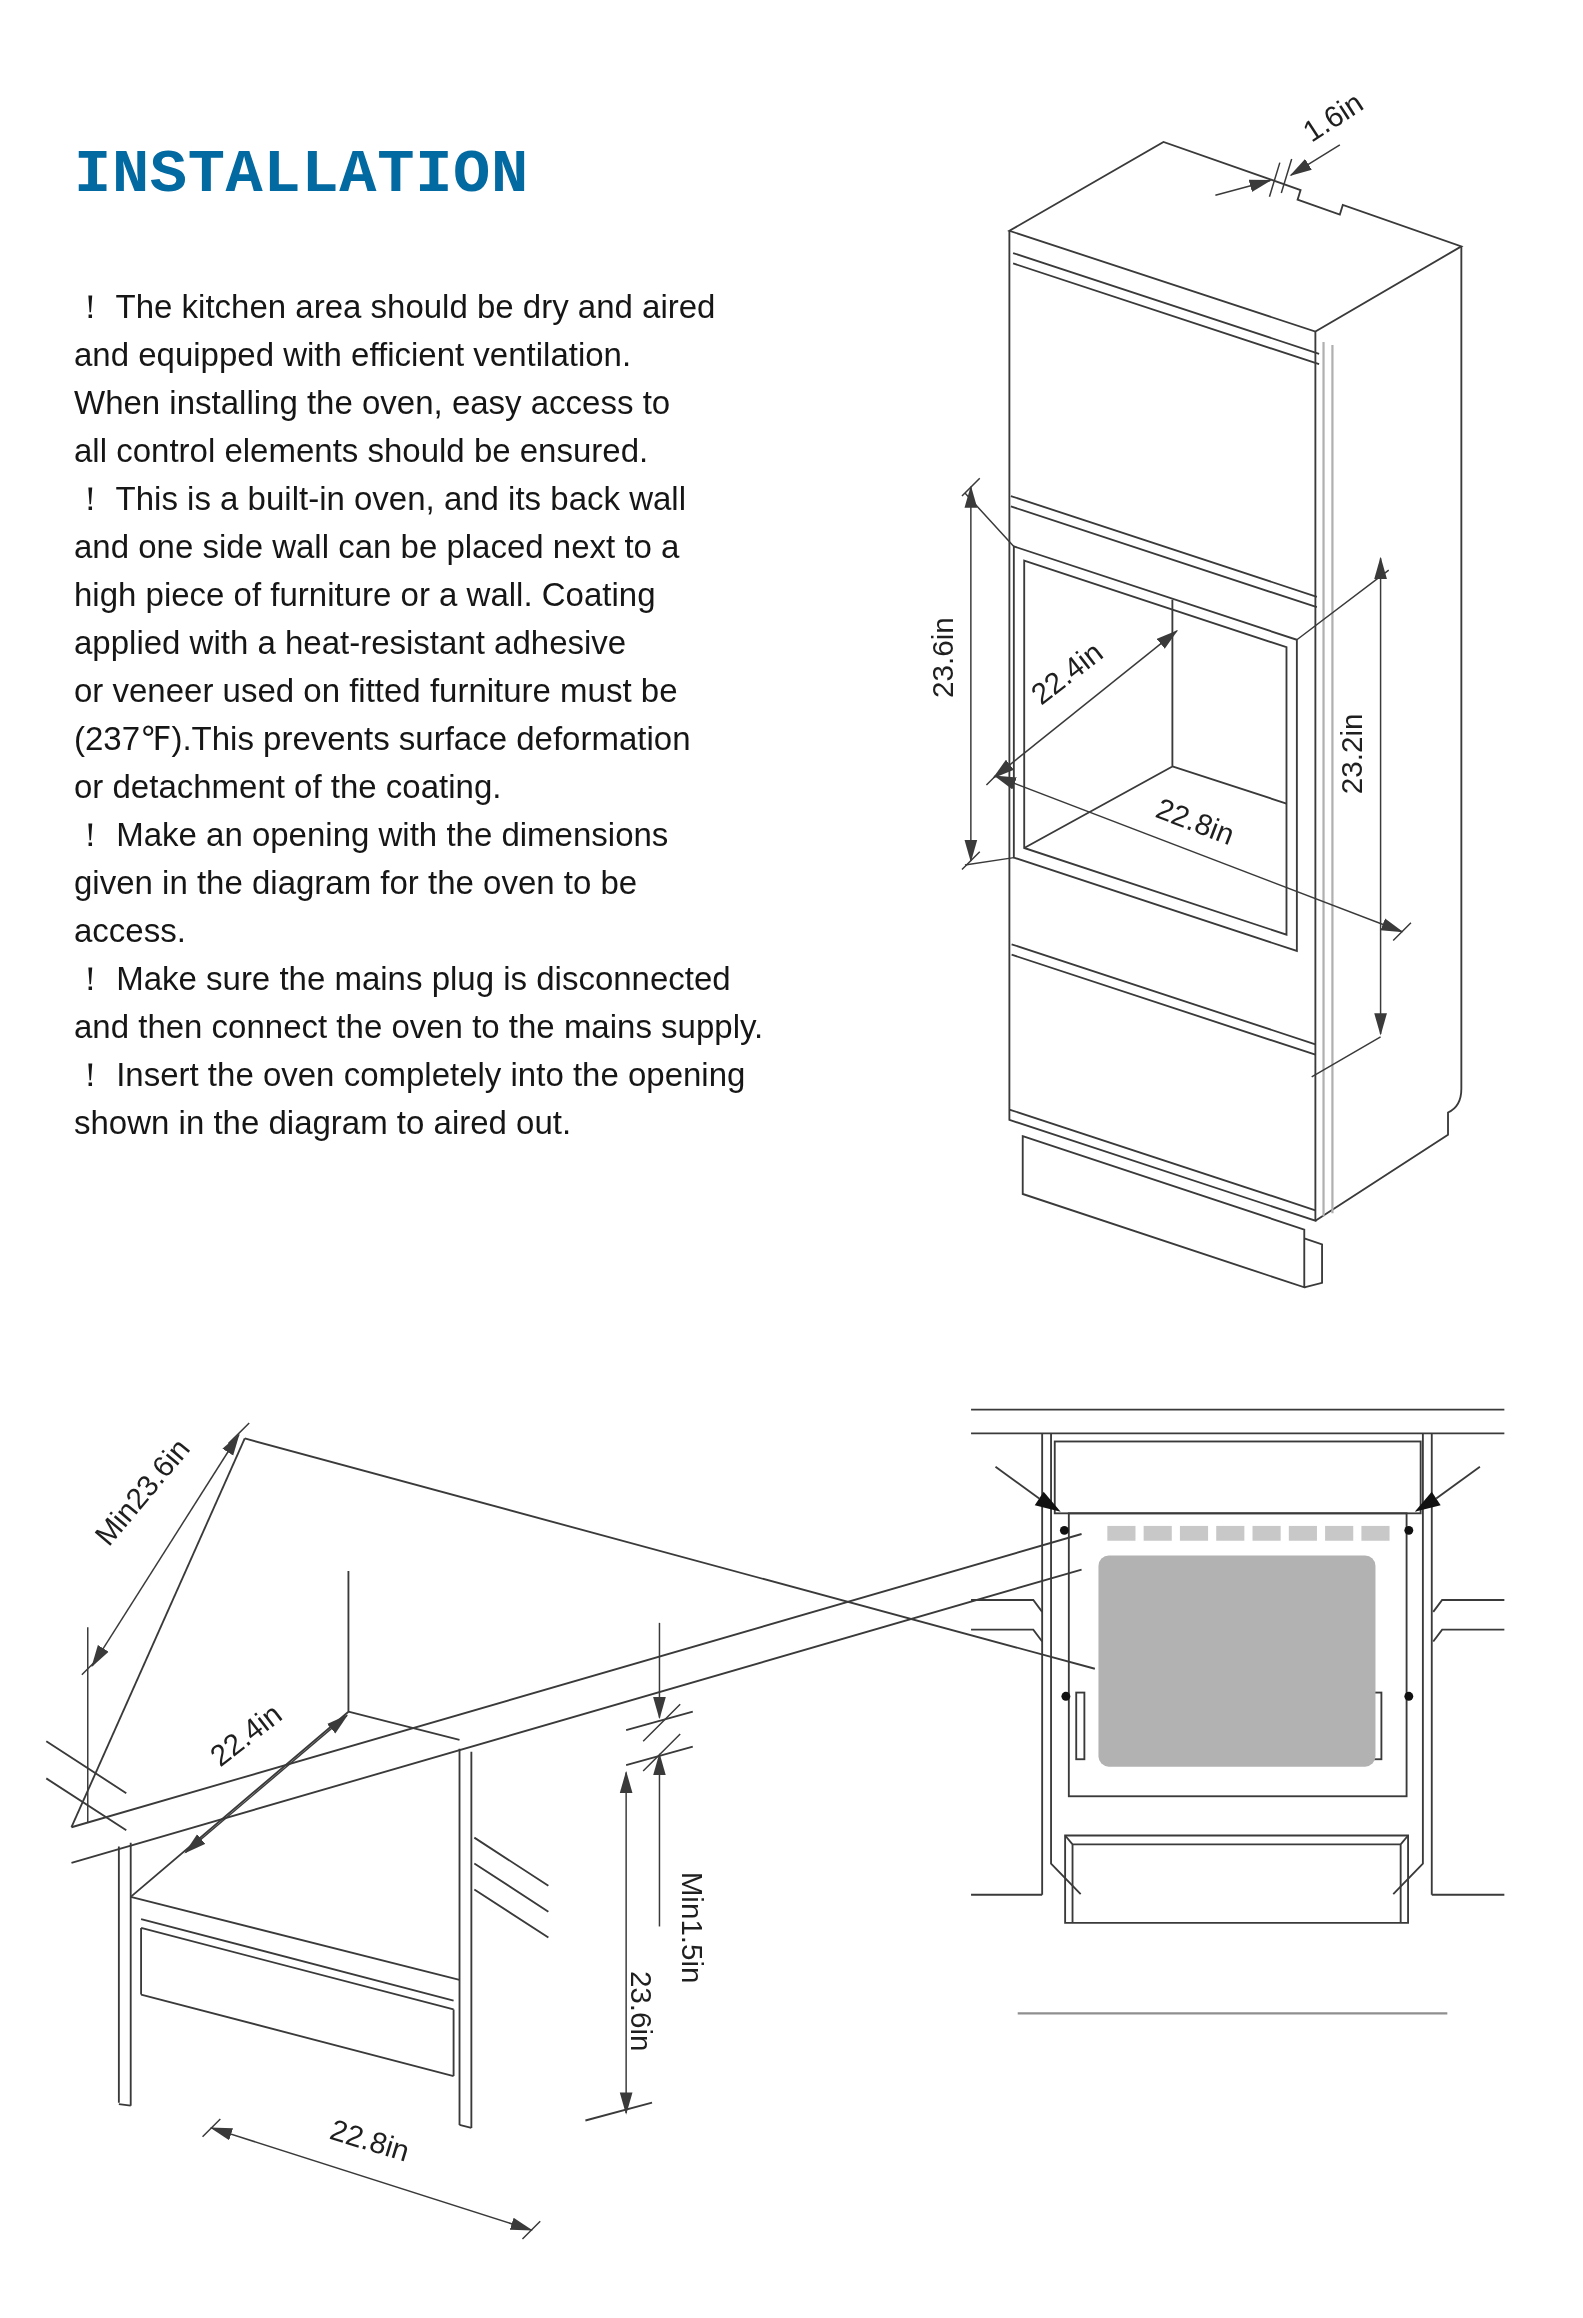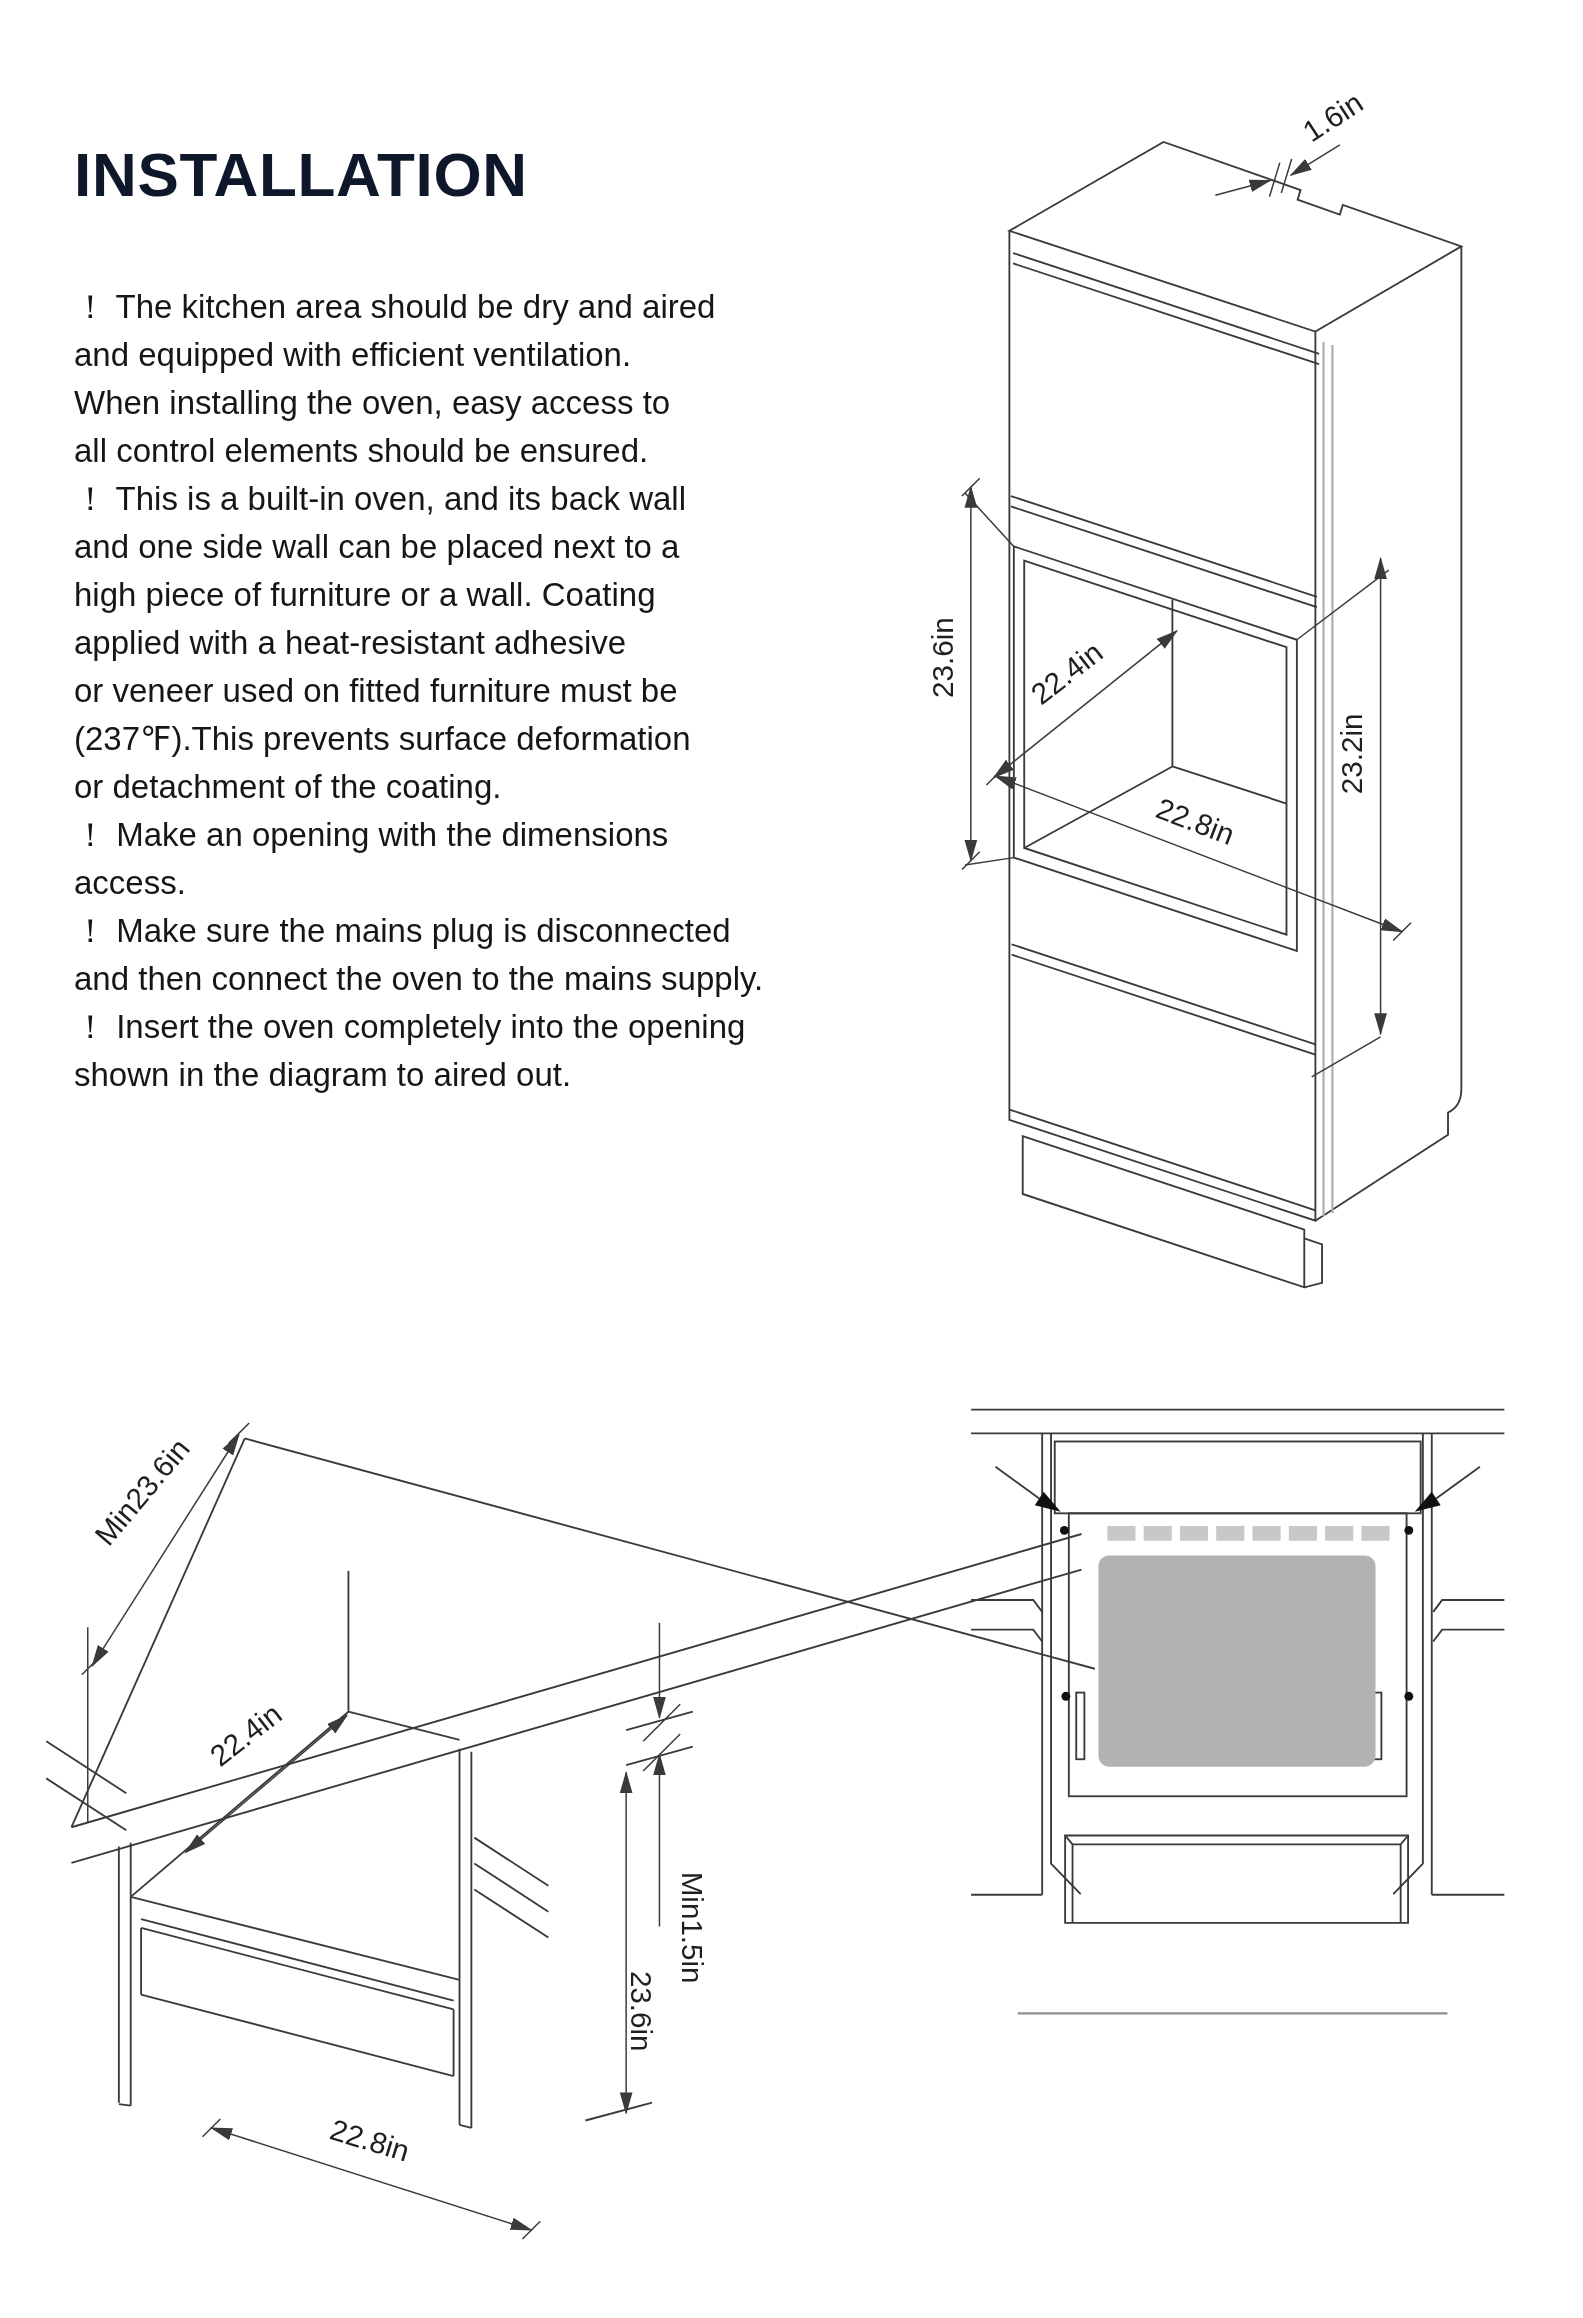--- a/index.html
+++ b/index.html
@@ -2,21 +2,21 @@
 <html style="font-size:12px"><head>
 <meta charset="utf-8">
 <style>
   html,body{margin:0;padding:0;background:#888;}
   .page{
     position:relative;width:1584px;height:2319px;background:#ffffff;
     font-family:"Liberation Sans","DejaVu Sans",sans-serif;color:#1a1a1a;overflow:hidden;
   }
   .h1{
     position:absolute;left:74px;top:139px;font-size:62px;font-weight:bold;
-    letter-spacing:0.7px;color:#0f172a;
+    letter-spacing:0.7px;color:#0369a1;font-family:Liberation Mono, monospace;
   }
   .body-text{position:absolute;left:74px;top:283px;width:859px;}
   .body-text .line{font-size:33px;line-height:48px;white-space:nowrap;color:#161616;}
   svg text{font-family:"Liberation Sans","DejaVu Sans",sans-serif;font-size:40px;fill:#1f1f1f;}
   .d1{position:absolute;left:919px;top:81px;}
   .d2{position:absolute;left:30px;top:1393px;}
   .d3{position:absolute;left:956px;top:1400px;}
 </style>
 </head>
 <body>
@@ -31,20 +31,21 @@
     <div class="line">When installing the oven, easy access to</div>
     <div class="line">all control elements should be ensured.</div>
     <div class="line">！ This is a built-in oven, and its back wall</div>
     <div class="line">and one side wall can be placed next to a</div>
     <div class="line">high piece of furniture or a wall. Coating</div>
     <div class="line">applied with a heat-resistant adhesive</div>
     <div class="line">or veneer used on fitted furniture must be</div>
     <div class="line">(237℉).This prevents surface deformation</div>
     <div class="line">or detachment of the coating.</div>
     <div class="line">！ Make an opening with the dimensions</div>
+    <div class="line">given in the diagram for the oven to be</div>
     <div class="line">access.</div>
     <div class="line">！ Make sure the mains plug is disconnected</div>
     <div class="line">and then connect the oven to the mains supply.</div>
     <div class="line">！ Insert the oven completely into the opening</div>
     <div class="line">shown in the diagram to aired out.</div>
   </div>
 
   <svg class="d1" width="652" height="1245" viewBox="0 0 880 1680">
     <defs>
       <marker id="ar1" viewBox="0 0 14 8" refX="13" refY="4" markerWidth="15" markerHeight="9" orient="auto-start-reverse">

